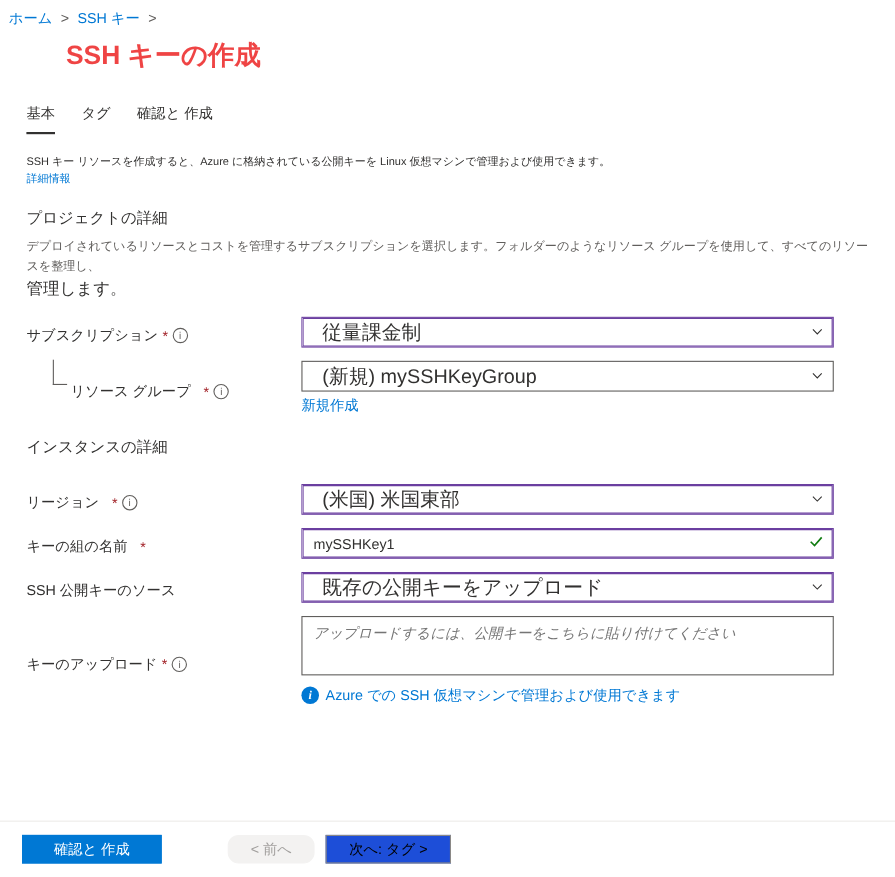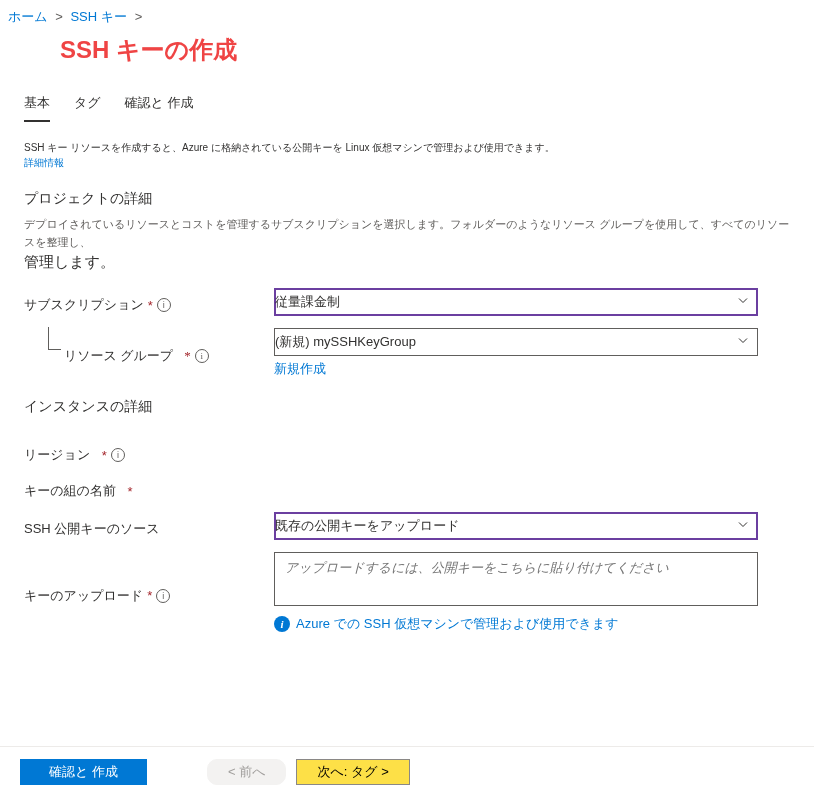--- a/index.html
+++ b/index.html
@@ -89,21 +89,20 @@
       font-size: 13px;
       color: #323130;
       padding-top: 6px;
       display: flex;
       align-items: center;
       gap: 4px;
     }
     .form-label.indent {
       padding-left: 40px;
       position: relative;
-      font-family: Liberation Serif, serif;
     }
     .form-label.indent::before {
       content: '';
       position: absolute;
       left: 24px;
       top: -14px;
       width: 12px;
       height: 22px;
       border-left: 1px solid #605e5c;
       border-bottom: 1px solid #605e5c;
@@ -126,22 +125,22 @@
     .form-control-wrap {
       flex: 1;
       max-width: 484px;
     }
     .select-box {
       position: relative;
       border: 1px solid #605e5c;
       height: 28px;
       display: flex;
       align-items: center;
-      padding: 0 28px 0 0;
-      font-size: 13px;
+      padding: 0 28px 0 18px;
+      font-size: 18px;
       cursor: pointer;
       background: #fff;
     }
     .select-box.highlight {
       border: 1px solid #6b3fa0;
       box-shadow: 0 0 0 1px #6b3fa0 inset;
     }
     .select-chevron {
       position: absolute;
       right: 8px;
@@ -210,21 +209,21 @@
       border-top: 1px solid #edebe9;
       padding: 12px 20px;
       display: flex;
       gap: 10px;
     }
     .btn {
       height: 26px;
       padding: 0 20px;
       font-size: 13px;
       border: 1px solid #8a8886;
-      background: #fde047;
+      background: #1d4ed8;
       cursor: pointer;
       font-family: inherit;
     }
     .btn-primary {
       background: #0078d4;
       color: #fff;
       border-color: #0078d4;
       padding: 0 28px;
     }
     .btn-disabled {
@@ -300,25 +299,45 @@
     </div>
   </div>
 
   <div class="section-header" style="">インスタンスの詳細</div>
 
   <div class="form-row" style="margin-top:24px">
     <div class="form-label">
       <span>リージョン</span>&nbsp;<span class="required">*</span>
       <span class="info-icon">i</span>
     </div>
+    <div class="form-control-wrap">
+      <div class="select-box highlight">
+        <span>(米国) 米国東部</span>
+        <span class="select-chevron">
+          <svg width="12" height="12" viewBox="0 0 12 12">
+              <path d="M2 4 L6 8 L10 4" stroke="#323130" stroke-width="1" fill="none"></path>
+            </svg>
+        </span>
+      </div>
+    </div>
   </div>
 
   <div class="form-row">
     <div class="form-label">
       <span>キーの組の名前</span>&nbsp;<span class="required">*</span>
+    </div>
+    <div class="form-control-wrap">
+      <div class="input-box">
+        <span>mySSHKey1</span>
+        <span class="check-icon">
+          <svg width="14" height="14" viewBox="0 0 14 14">
+              <path d="M2 7 L5.5 10.5 L12 3" stroke="#107c10" stroke-width="1.5" fill="none"></path>
+            </svg>
+        </span>
+      </div>
     </div>
   </div>
 
   <div class="form-row">
     <div class="form-label">
       <span>SSH 公開キーのソース</span>
     </div>
     <div class="form-control-wrap">
       <div class="select-box highlight">
         <span>既存の公開キーをアップロード</span>

